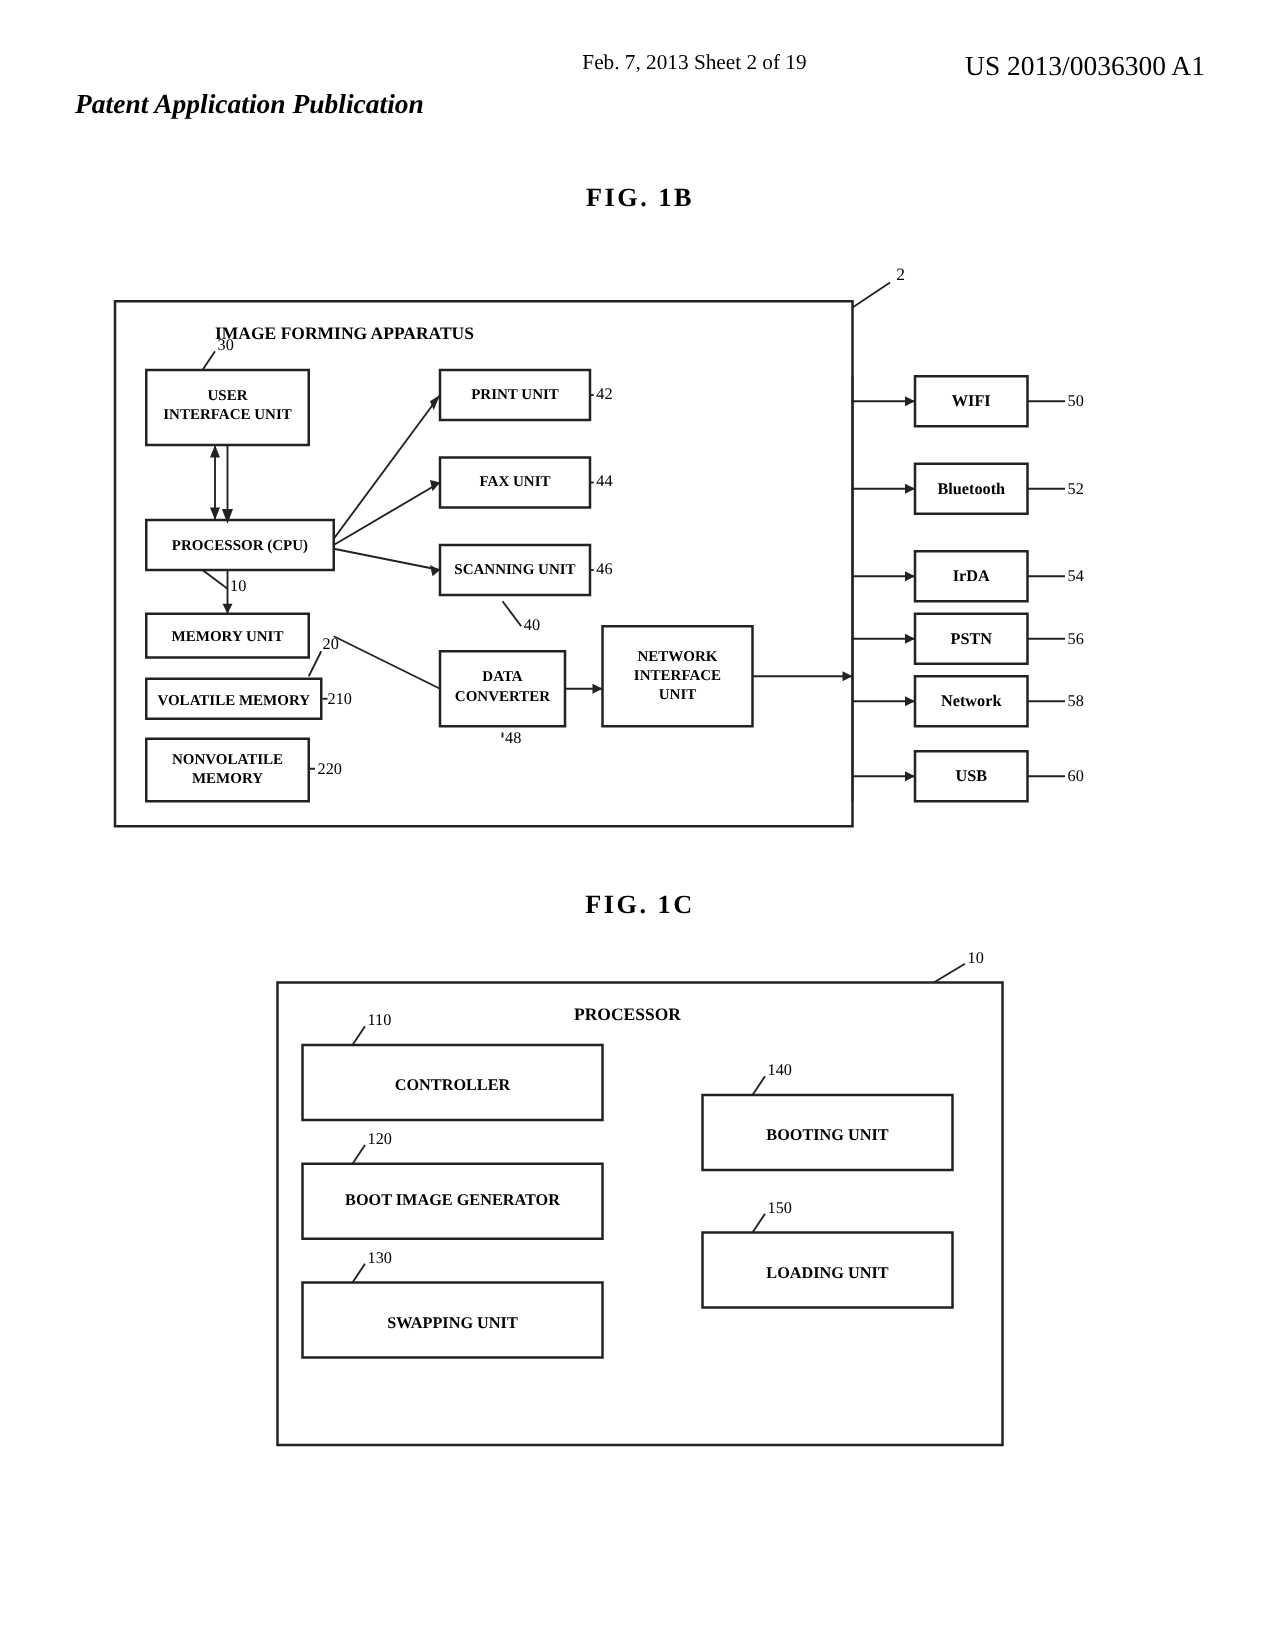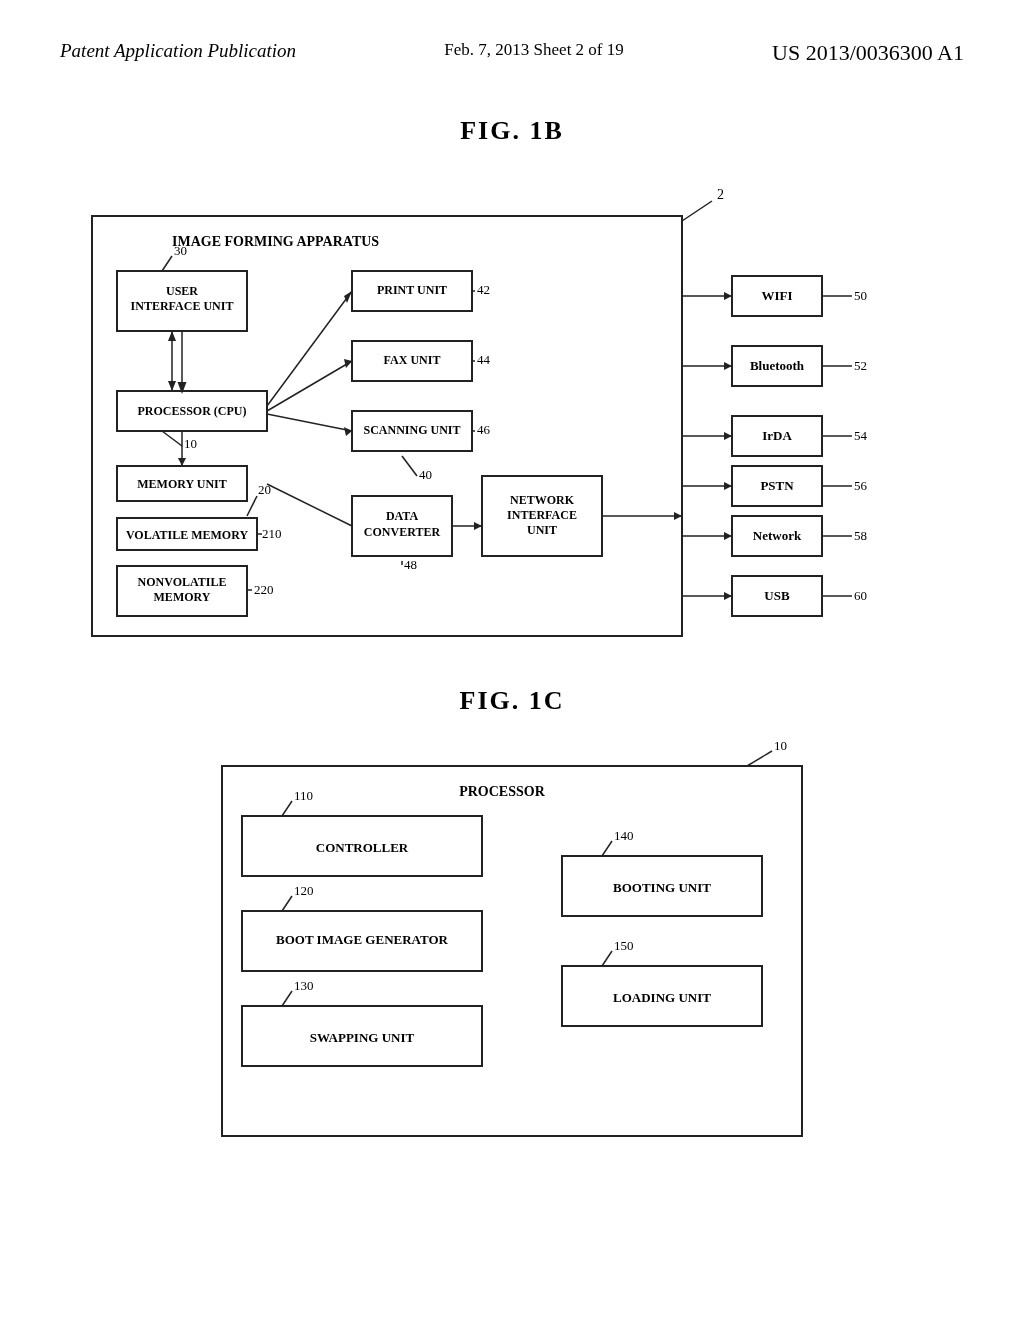--- a/index.html
+++ b/index.html
@@ -14,28 +14,28 @@
 
     
     .header {
       display: flex;
       justify-content: space-between;
       align-items: flex-start;
       padding: 40px 60px 20px 60px;
       font-size: 18px;
       font-weight: bold;
     }
-    .header-left { font-style: italic; font-weight: normal; font-size: 19px; }
+    .header-left { font-style: italic; font-weight: bold; font-size: 22px; margin-top: 30px; }
     .header-center { font-weight: normal; font-size: 17px; text-align: center; }
     .header-right { font-weight: normal; font-size: 22px; }
 
     
     .fig-title {
       text-align: center;
-      font-size: 26px;
+      font-size: 21px;
       font-weight: bold;
       margin: 30px 0 20px 0;
       letter-spacing: 2px;
     }
   </style>
 </head>
 <body>
 
 <div class="header">
   <div class="header-left">Patent Application Publication</div>

